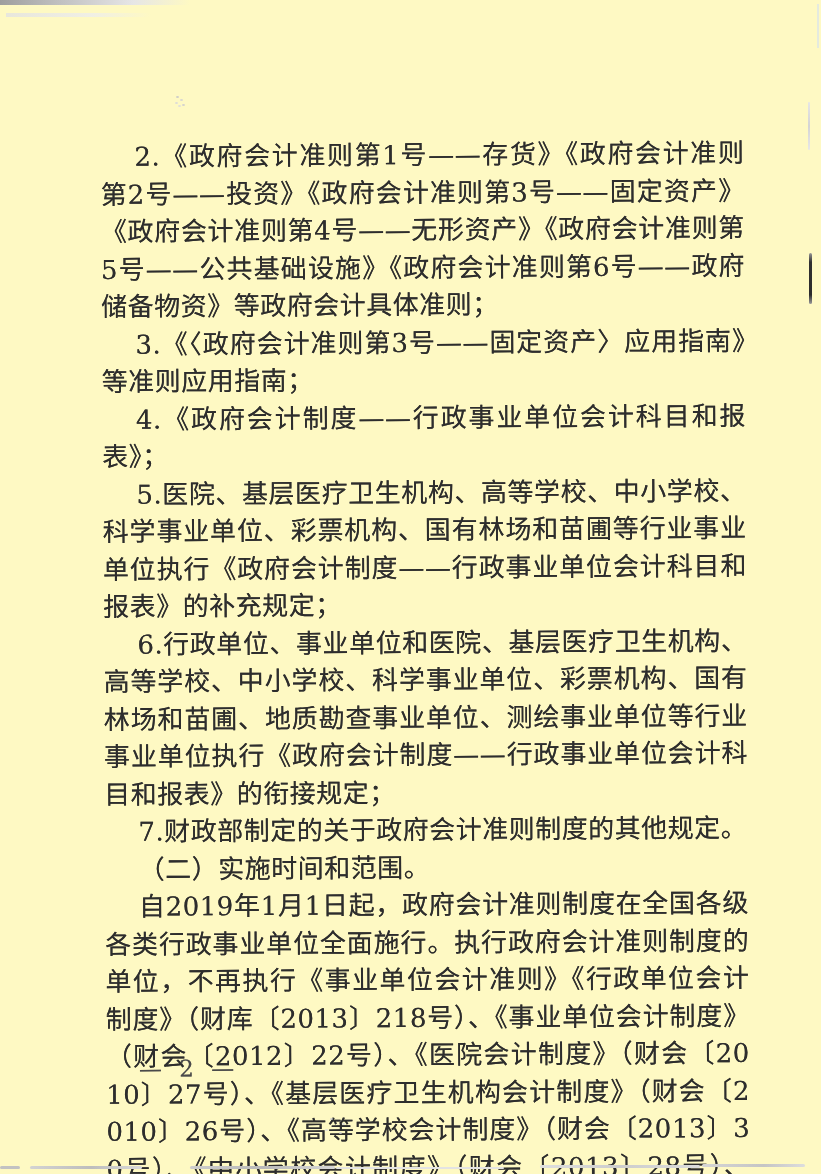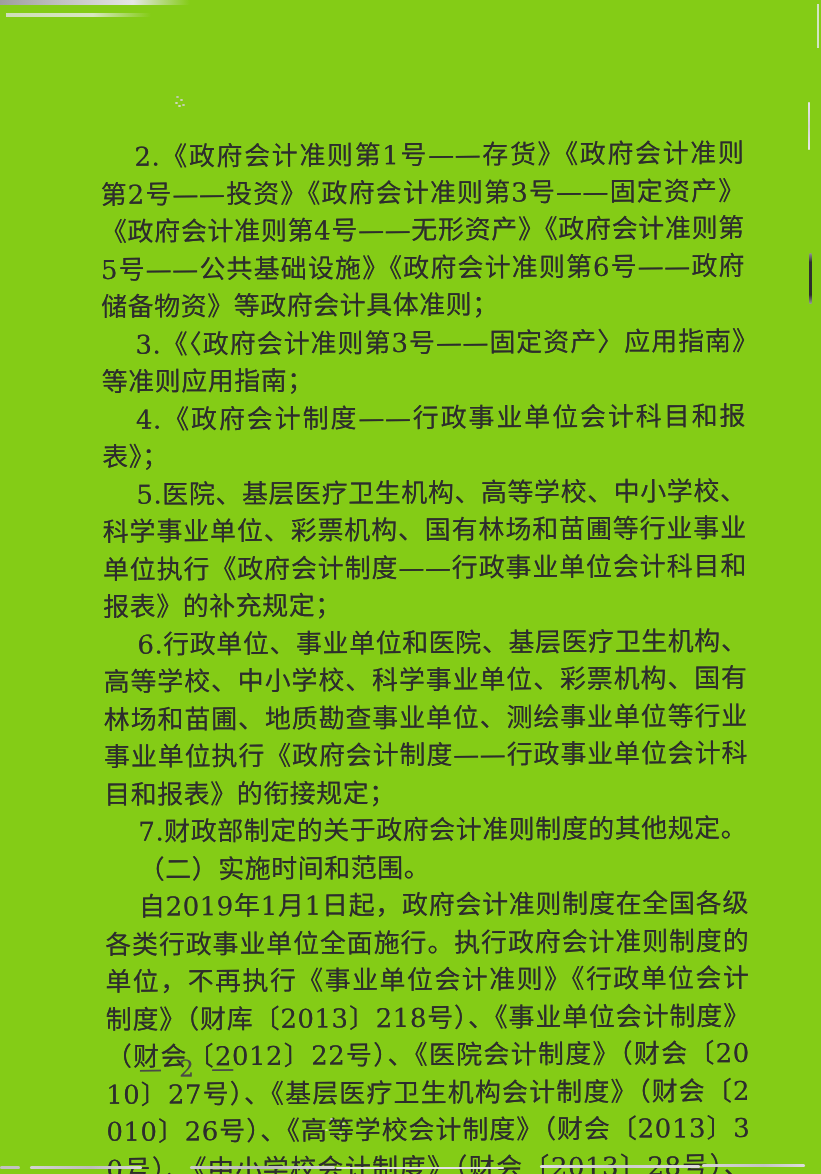--- a/index.html
+++ b/index.html
@@ -4,21 +4,21 @@
 <style>
   html, body {
     margin: 0;
     padding: 0;
     background: #ffffff;
   }
   .page {
     position: relative;
     width: 821px;
     height: 1174px;
-    background: #84cc16;
+    background: #fef9c3;
     overflow: hidden;
     font-family: "DejaVu Serif", "Liberation Serif", serif;
   }
   
   .scan-skew {
     position: absolute;
     left: 0; top: 0;
     width: 821px;
     height: 1174px;
     transform: rotate(-0.35deg);

